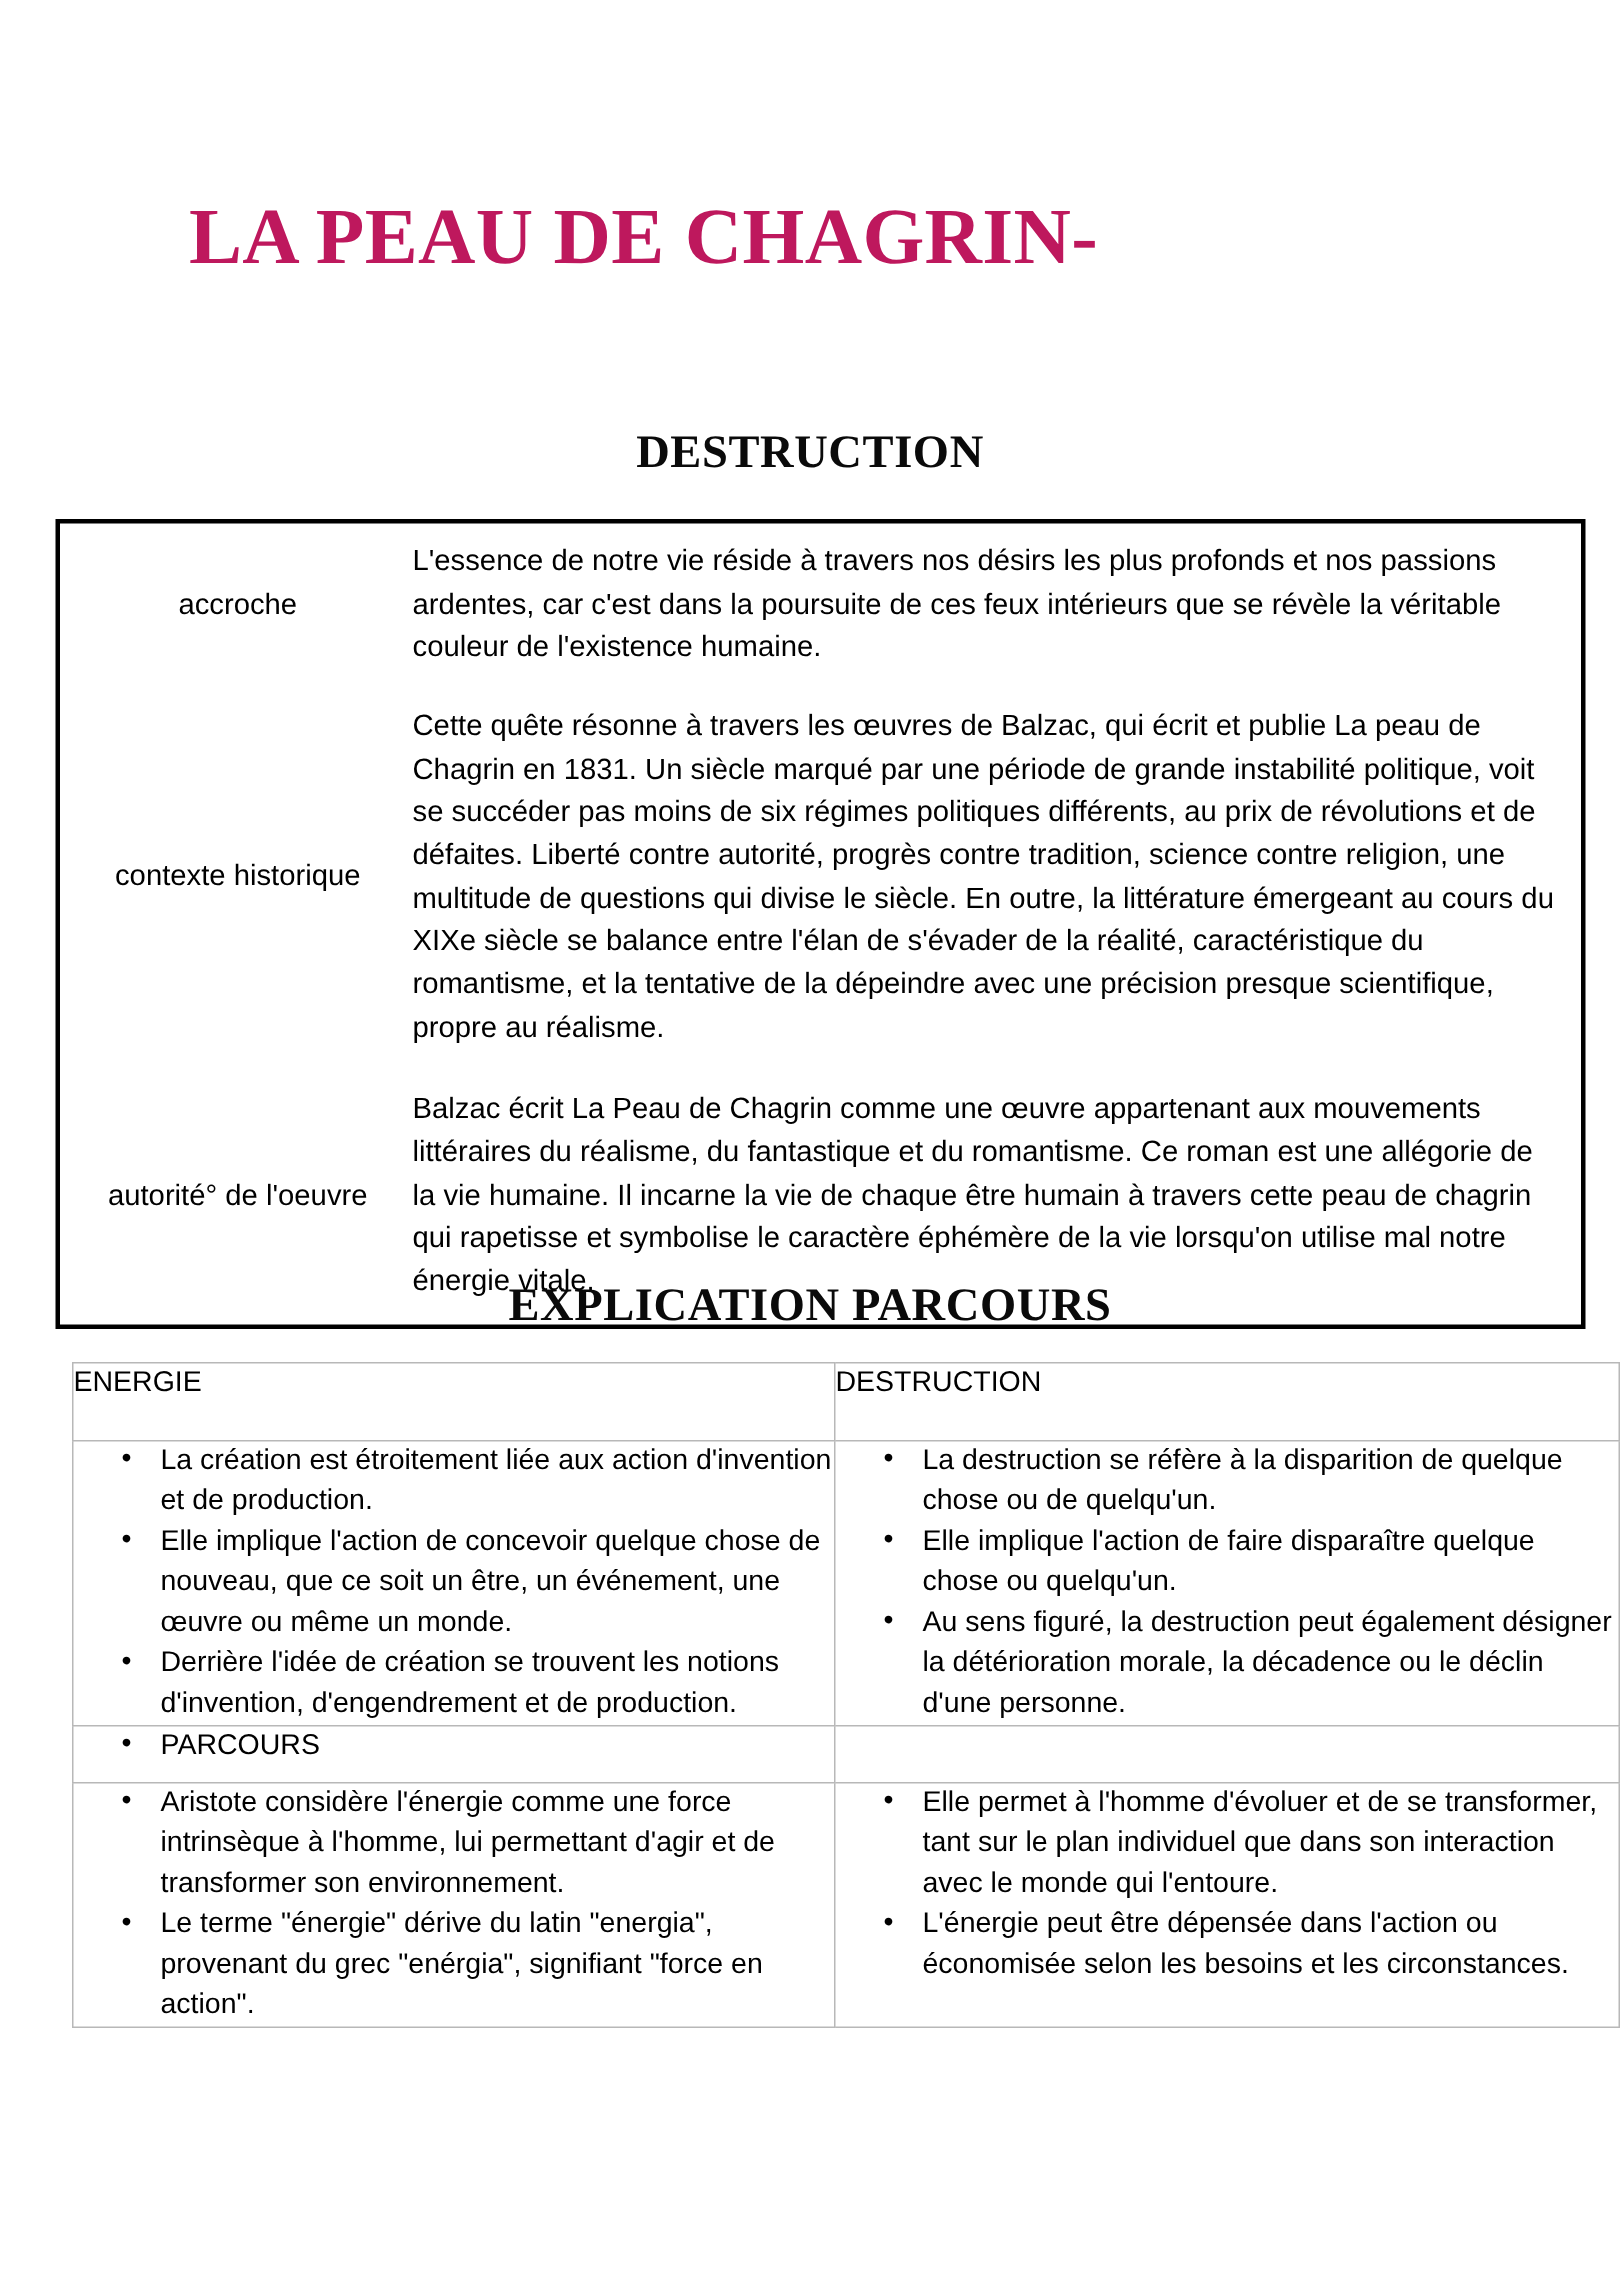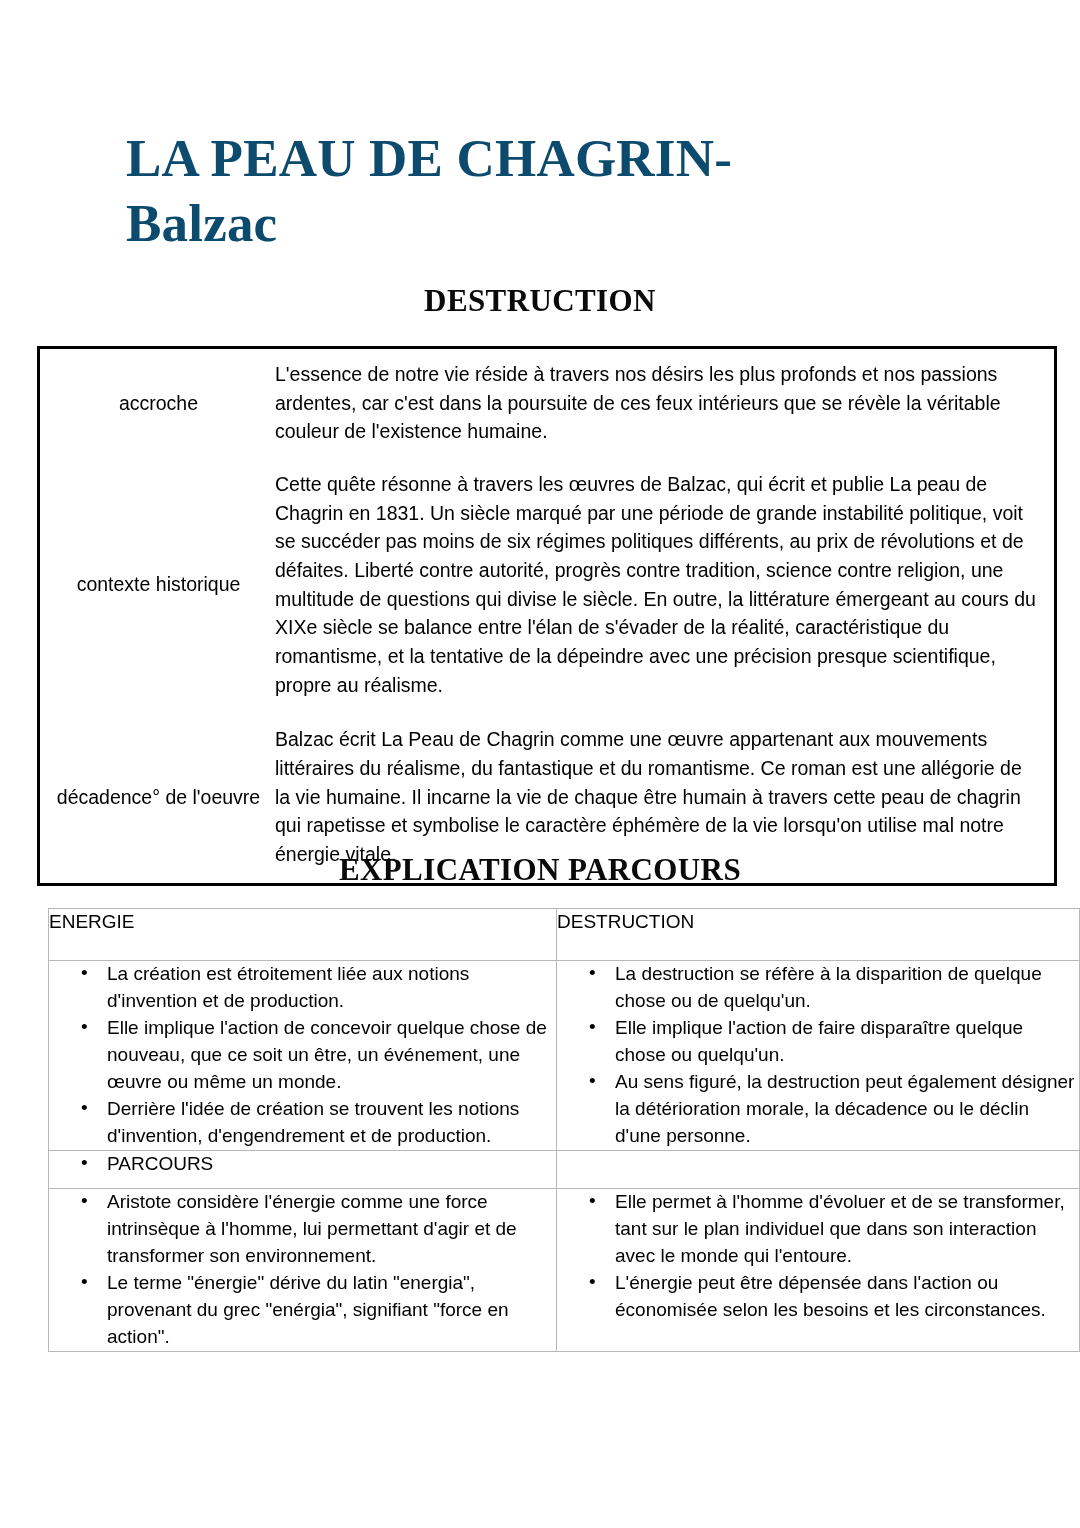--- a/index.html
+++ b/index.html
@@ -27,21 +27,21 @@
   .doc-title {
     position: absolute;
     left: 126px;
     top: 126px;
     width: 860px;
     font-family: "Liberation Serif", serif;
     font-weight: bold;
     font-size: 53px;
     line-height: 1.22;
     letter-spacing: 0.2px;
-    color: #0c4a6e;
+    color: #be185d;
   }
 
   
   .section-heading {
     position: absolute;
     left: 0;
     width: 1080px;
     text-align: center;
     font-family: "Liberation Serif", serif;
     font-weight: bold;
@@ -145,57 +145,56 @@
 
   .empty-cell { padding: 10px; }
 </style>
 </head>
 <body>
 
 <div class="page">
 
   <div class="doc-title">
     <span>LA PEAU DE CHAGRIN-</span><br>
-    <span>Balzac</span>
   </div>
 
   <div class="section-heading" id="heading-introduction">DESTRUCTION</div>
 
   <div class="intro-table">
     <table>
       <tbody>
         <tr class="r1">
           <td class="label">accroche</td>
           <td class="body">L'essence de notre vie réside à travers nos désirs les plus profonds et nos passions ardentes, car c'est dans la poursuite de ces feux intérieurs que se révèle la véritable couleur de l'existence humaine.</td>
         </tr>
         <tr class="r2">
           <td class="label">contexte historique</td>
           <td class="body">Cette quête résonne à travers les œuvres de Balzac, qui écrit et publie La peau de Chagrin en 1831. Un siècle marqué par une période de grande instabilité politique, voit se succéder pas moins de six régimes politiques différents, au prix de révolutions et de défaites. Liberté contre autorité, progrès contre tradition, science contre religion, une multitude de questions qui divise le siècle. En outre, la littérature émergeant au cours du XIXe siècle se balance entre l'élan de s'évader de la réalité, caractéristique du romantisme, et la tentative de la dépeindre avec une précision presque scientifique, propre au réalisme.</td>
         </tr>
         <tr class="r3">
-          <td class="label wide">décadence° de l'oeuvre</td>
+          <td class="label wide">autorité° de l'oeuvre</td>
           <td class="body">Balzac écrit La Peau de Chagrin comme une œuvre appartenant aux mouvements littéraires du réalisme, du fantastique et du romantisme. Ce roman est une allégorie de la vie humaine. Il incarne la vie de chaque être humain à travers cette peau de chagrin qui rapetisse et symbolise le caractère éphémère de la vie lorsqu'on utilise mal notre énergie vitale.</td>
         </tr>
       </tbody>
     </table>
   </div>
 
   <div class="section-heading" id="heading-parcours">EXPLICATION PARCOURS</div>
 
   <table class="parcours-table">
     <tbody>
       <tr>
         <td class="col-left hdr-cell">ENERGIE</td>
         <td class="col-right hdr-cell">DESTRUCTION</td>
       </tr>
 
       <tr>
         <td class="col-left list-cell">
           <ul class="bullets">
-              <li>La création est étroitement liée aux notions d'invention et de production.</li>
+              <li>La création est étroitement liée aux action d'invention et de production.</li>
               <li>Elle implique l'action de concevoir quelque chose de nouveau, que ce soit un être, un événement, une œuvre ou même un monde.</li>
               <li>Derrière l'idée de création se trouvent les notions d'invention, d'engendrement et de production.</li>
             </ul>
         </td>
         <td class="col-right list-cell">
           <ul class="bullets">
               <li>La destruction se réfère à la disparition de quelque chose ou de quelqu'un.</li>
               <li>Elle implique l'action de faire disparaître quelque chose ou quelqu'un.</li>
               <li>Au sens figuré, la destruction peut également désigner la détérioration morale, la décadence ou le déclin d'une personne.</li>
             </ul>

